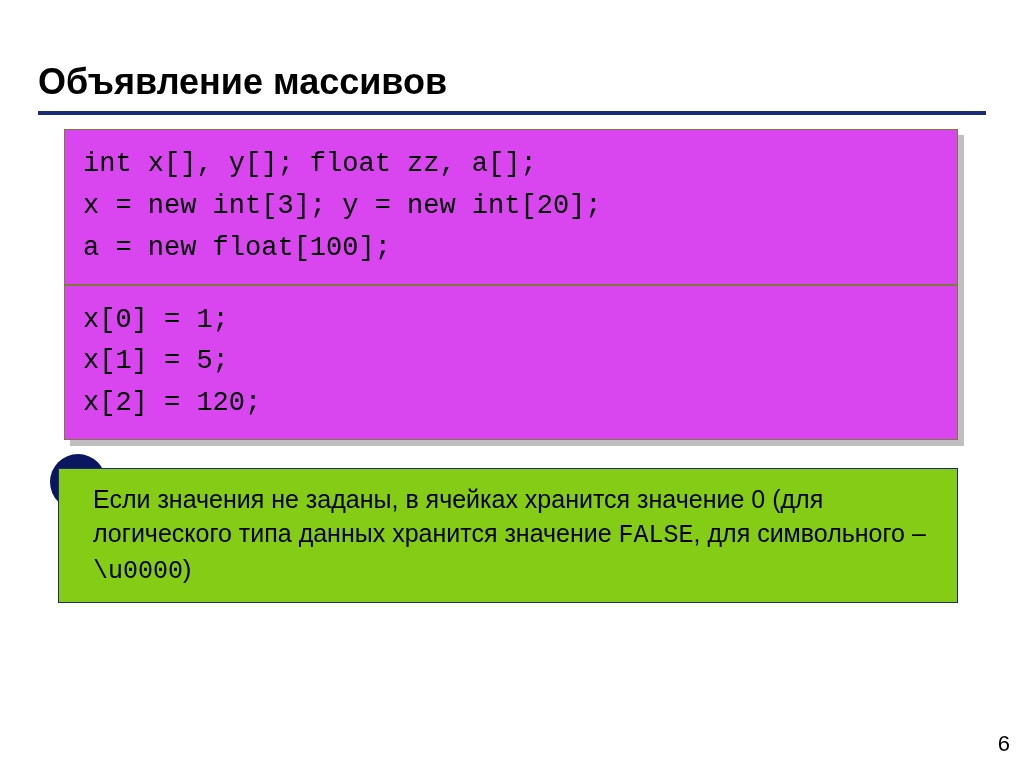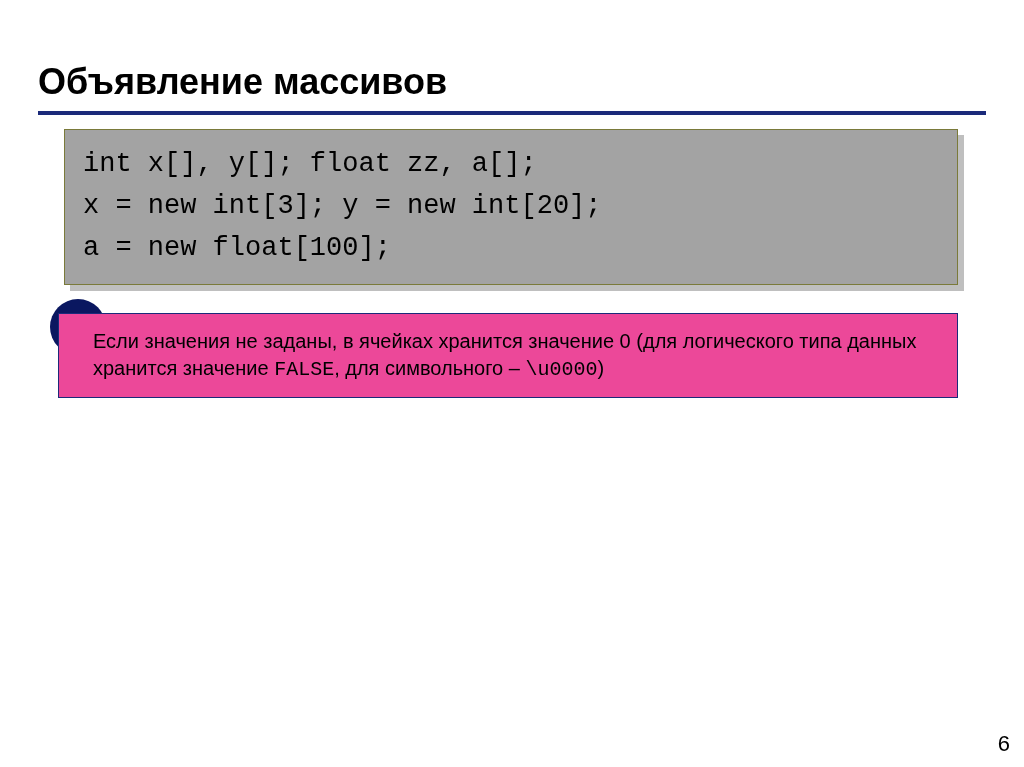--- a/index.html
+++ b/index.html
@@ -49,41 +49,41 @@
   .codebox-shadow {
     position: absolute;
     top: 6px;
     left: 6px;
     right: -6px;
     bottom: -6px;
     background: #bfbfbf;
   }
   .codebox {
     position: relative;
-    background: #a3a3a3;
+    background: #d946ef;
     border: 1px solid #7a7a3a;
     padding: 14px 18px;
     font-family: "Courier New", Courier, monospace;
     font-size: 27px;
     line-height: 1.55;
     color: #000;
     white-space: pre-wrap;
   }
   .notebox-wrap {
     position: relative;
     margin-left: 20px;
     margin-right: 28px;
     margin-top: 28px;
   }
   .notebox {
     position: relative;
-    background: #ec4899;
+    background: #84cc16;
     border: 1.5px solid #1b2a7a;
     padding: 14px 22px 14px 34px;
-    font-size: 20px;
+    font-size: 25px;
     line-height: 1.35;
     color: #000;
   }
   .notebox .mono { font-family: "Courier New", Courier, monospace; }
   .bang {
     position: absolute;
     left: -8px;
     top: -14px;
     width: 56px;
     height: 56px;
@@ -115,20 +115,26 @@
 
 
   <div class="codebox-wrap">
     <div class="codebox-shadow"></div>
     <div class="codebox">int x[], y[]; float zz, a[];
 x = new int[3]; y = new int[20];
 a = new float[100];</div>
   </div>
 
 
+  <div class="codebox-wrap">
+    <div class="codebox-shadow"></div>
+    <div class="codebox">x[0] = 1;
+x[1] = 5;
+x[2] = 120;</div>
+  </div>
 
   <div class="notebox-wrap">
     <div class="bang">!</div>
     <div class="notebox">
       <span>   Если значения не заданы, в ячейках хранится значение 0 (для логического типа данных хранится значение </span><span class="mono">FALSE</span><span>, для символьного – </span><span class="mono">\u0000</span><span>)</span>
     </div>
   </div>
 
 </div>
 

